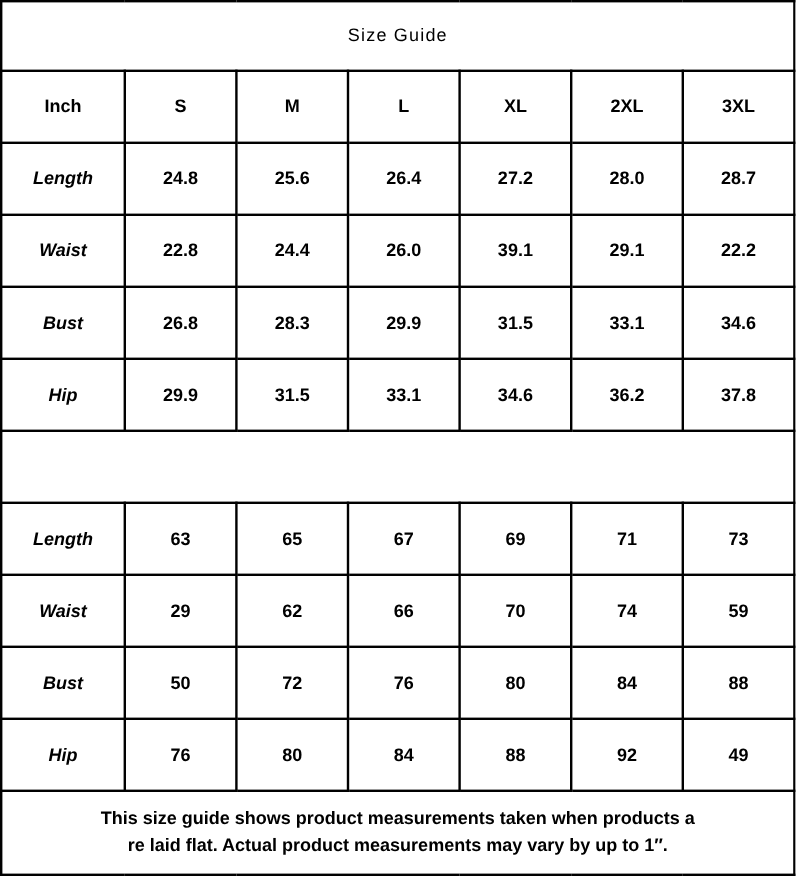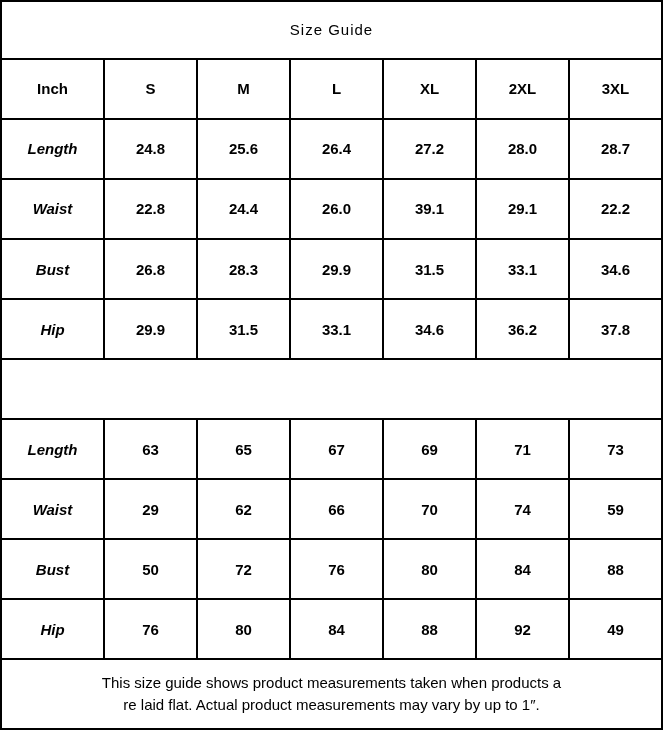--- a/index.html
+++ b/index.html
@@ -27,21 +27,21 @@
     vertical-align: middle;
     color: #000000;
     font-family: "Liberation Sans", sans-serif;
     font-size: 15px;
     padding: 0;
     overflow: hidden;
   }
   col.unit-col { width: 103px; }
   tr.title-row { height: 54px; }
   tr.std-row { height: 56px; }
-  tr.footer-row { height: 65px; }
+  tr.footer-row { height: 65px; font-weight: bold; }
   td.title-cell {
     font-family: "Liberation Mono", monospace;
     font-size: 24px;
     font-weight: normal;
     letter-spacing: 1px;
   }
   th.header-cell {
     font-weight: bold;
   }
   td.label-cell {

